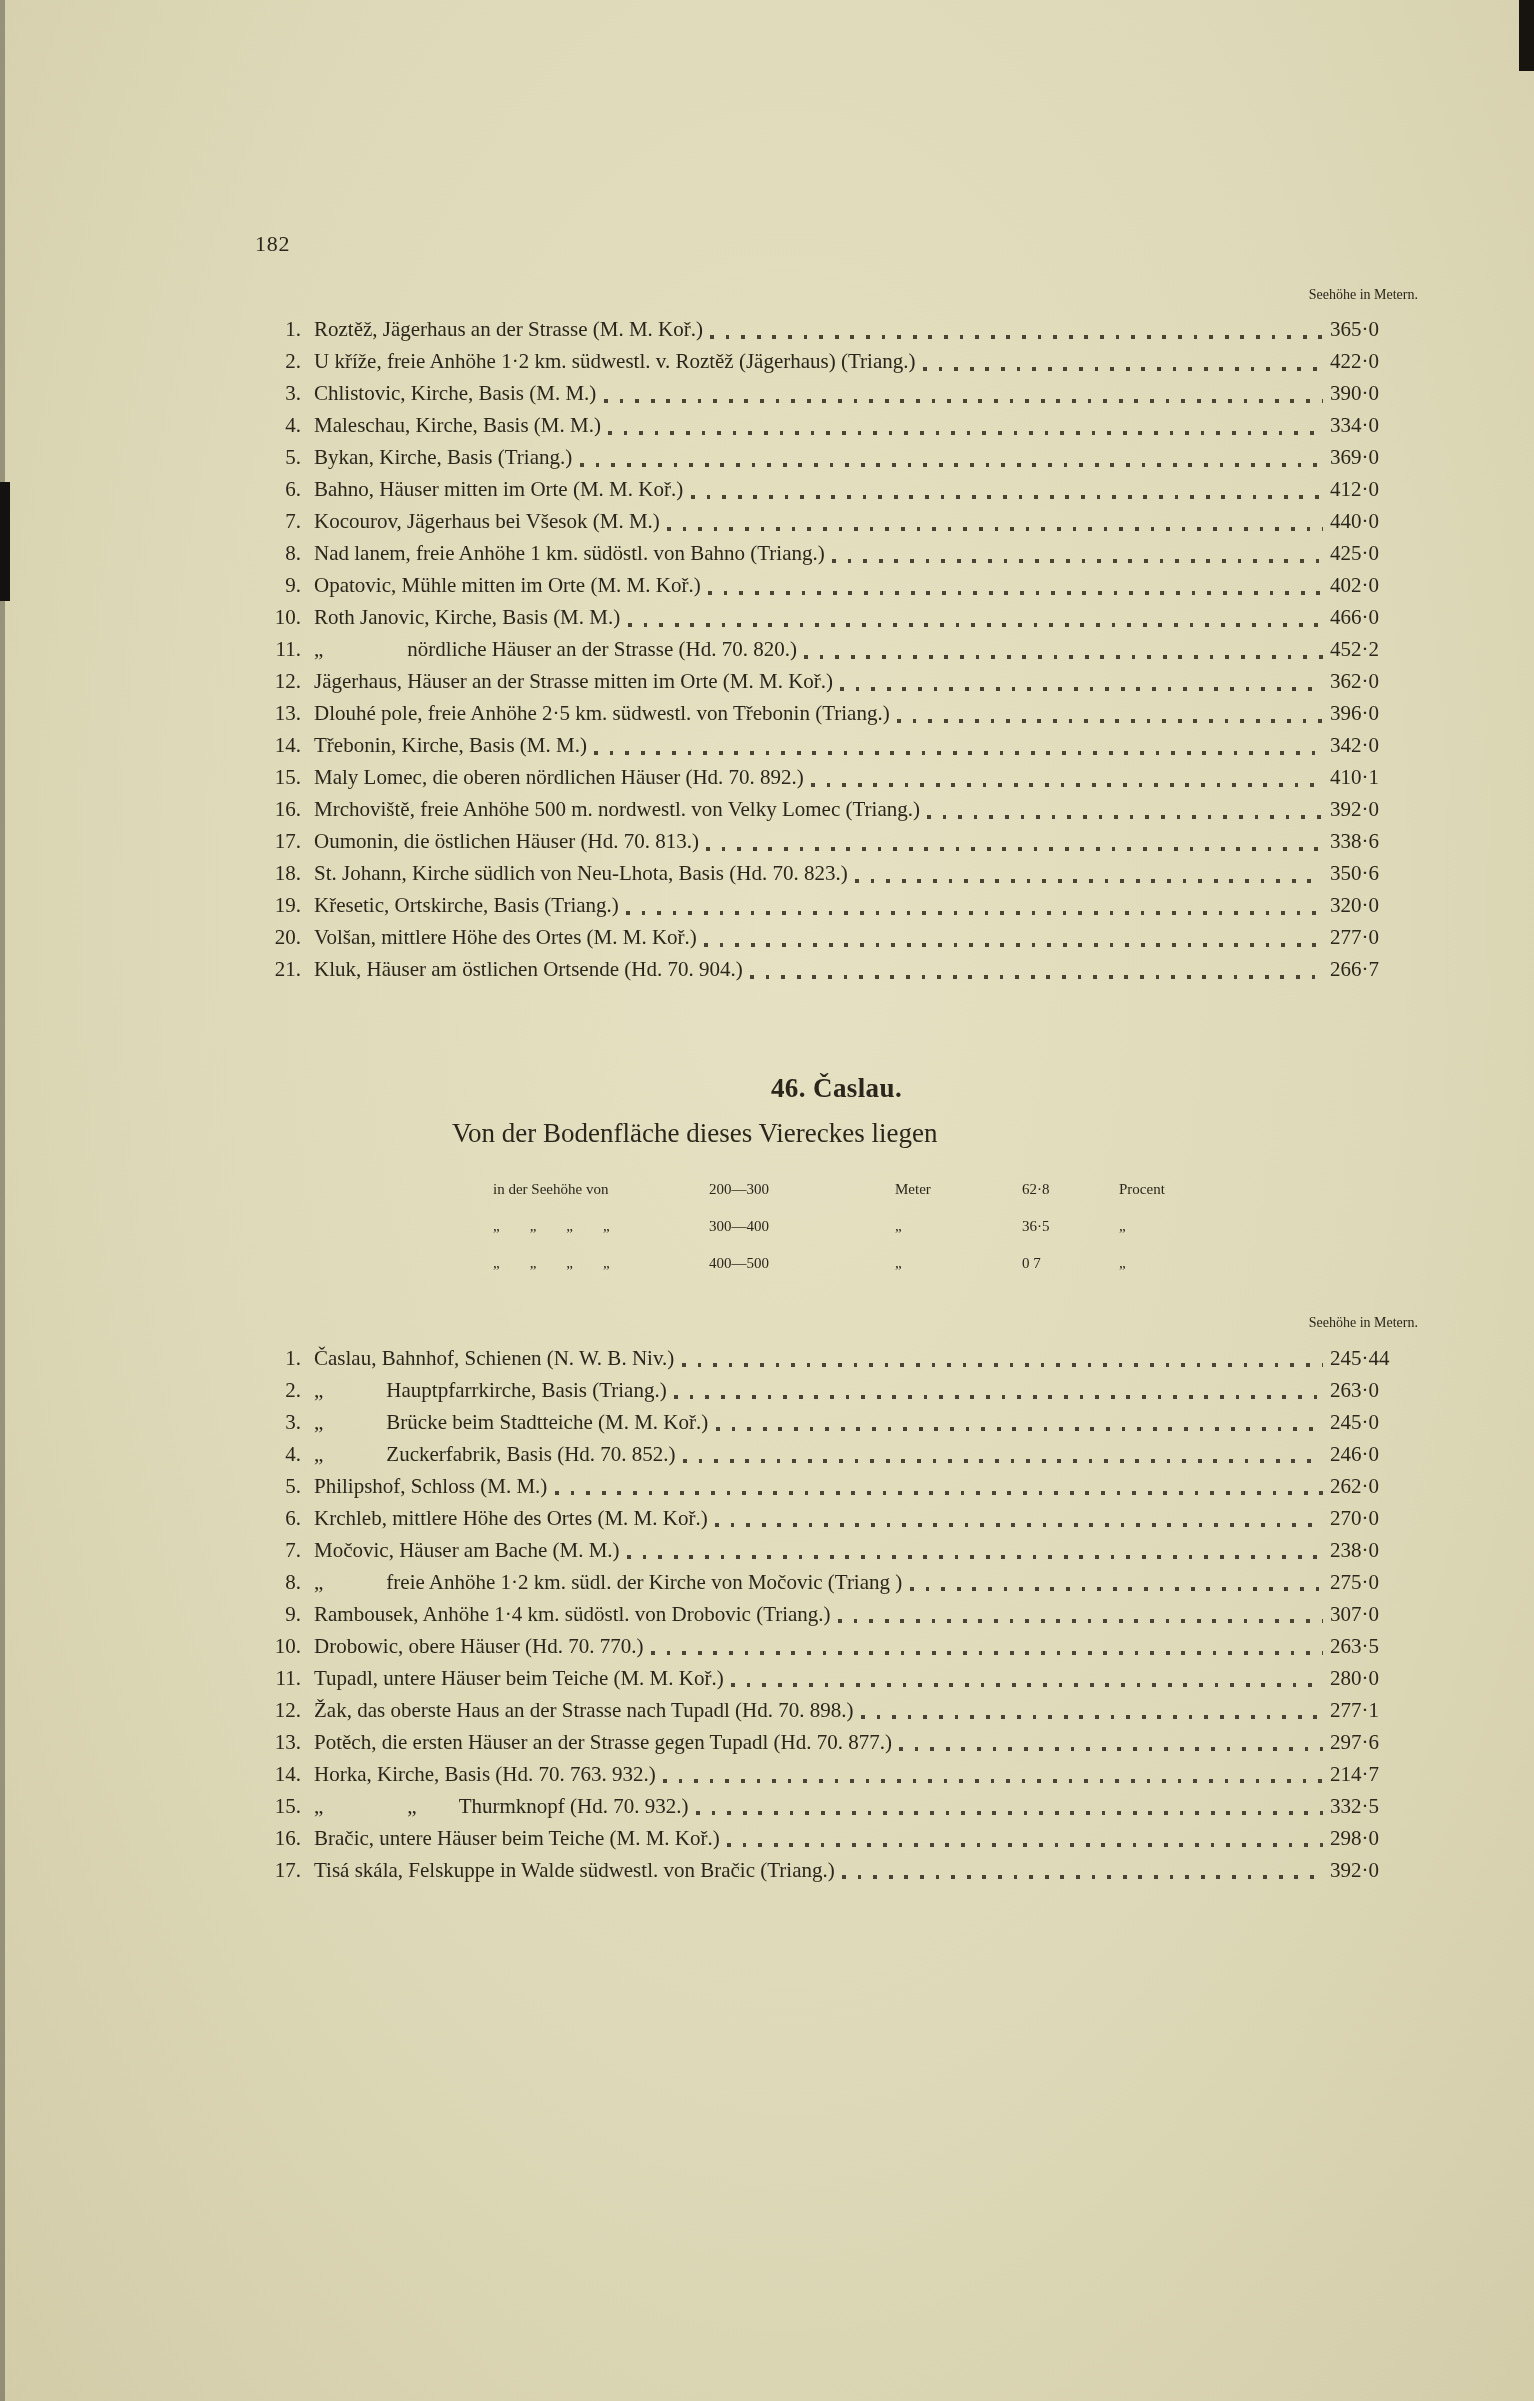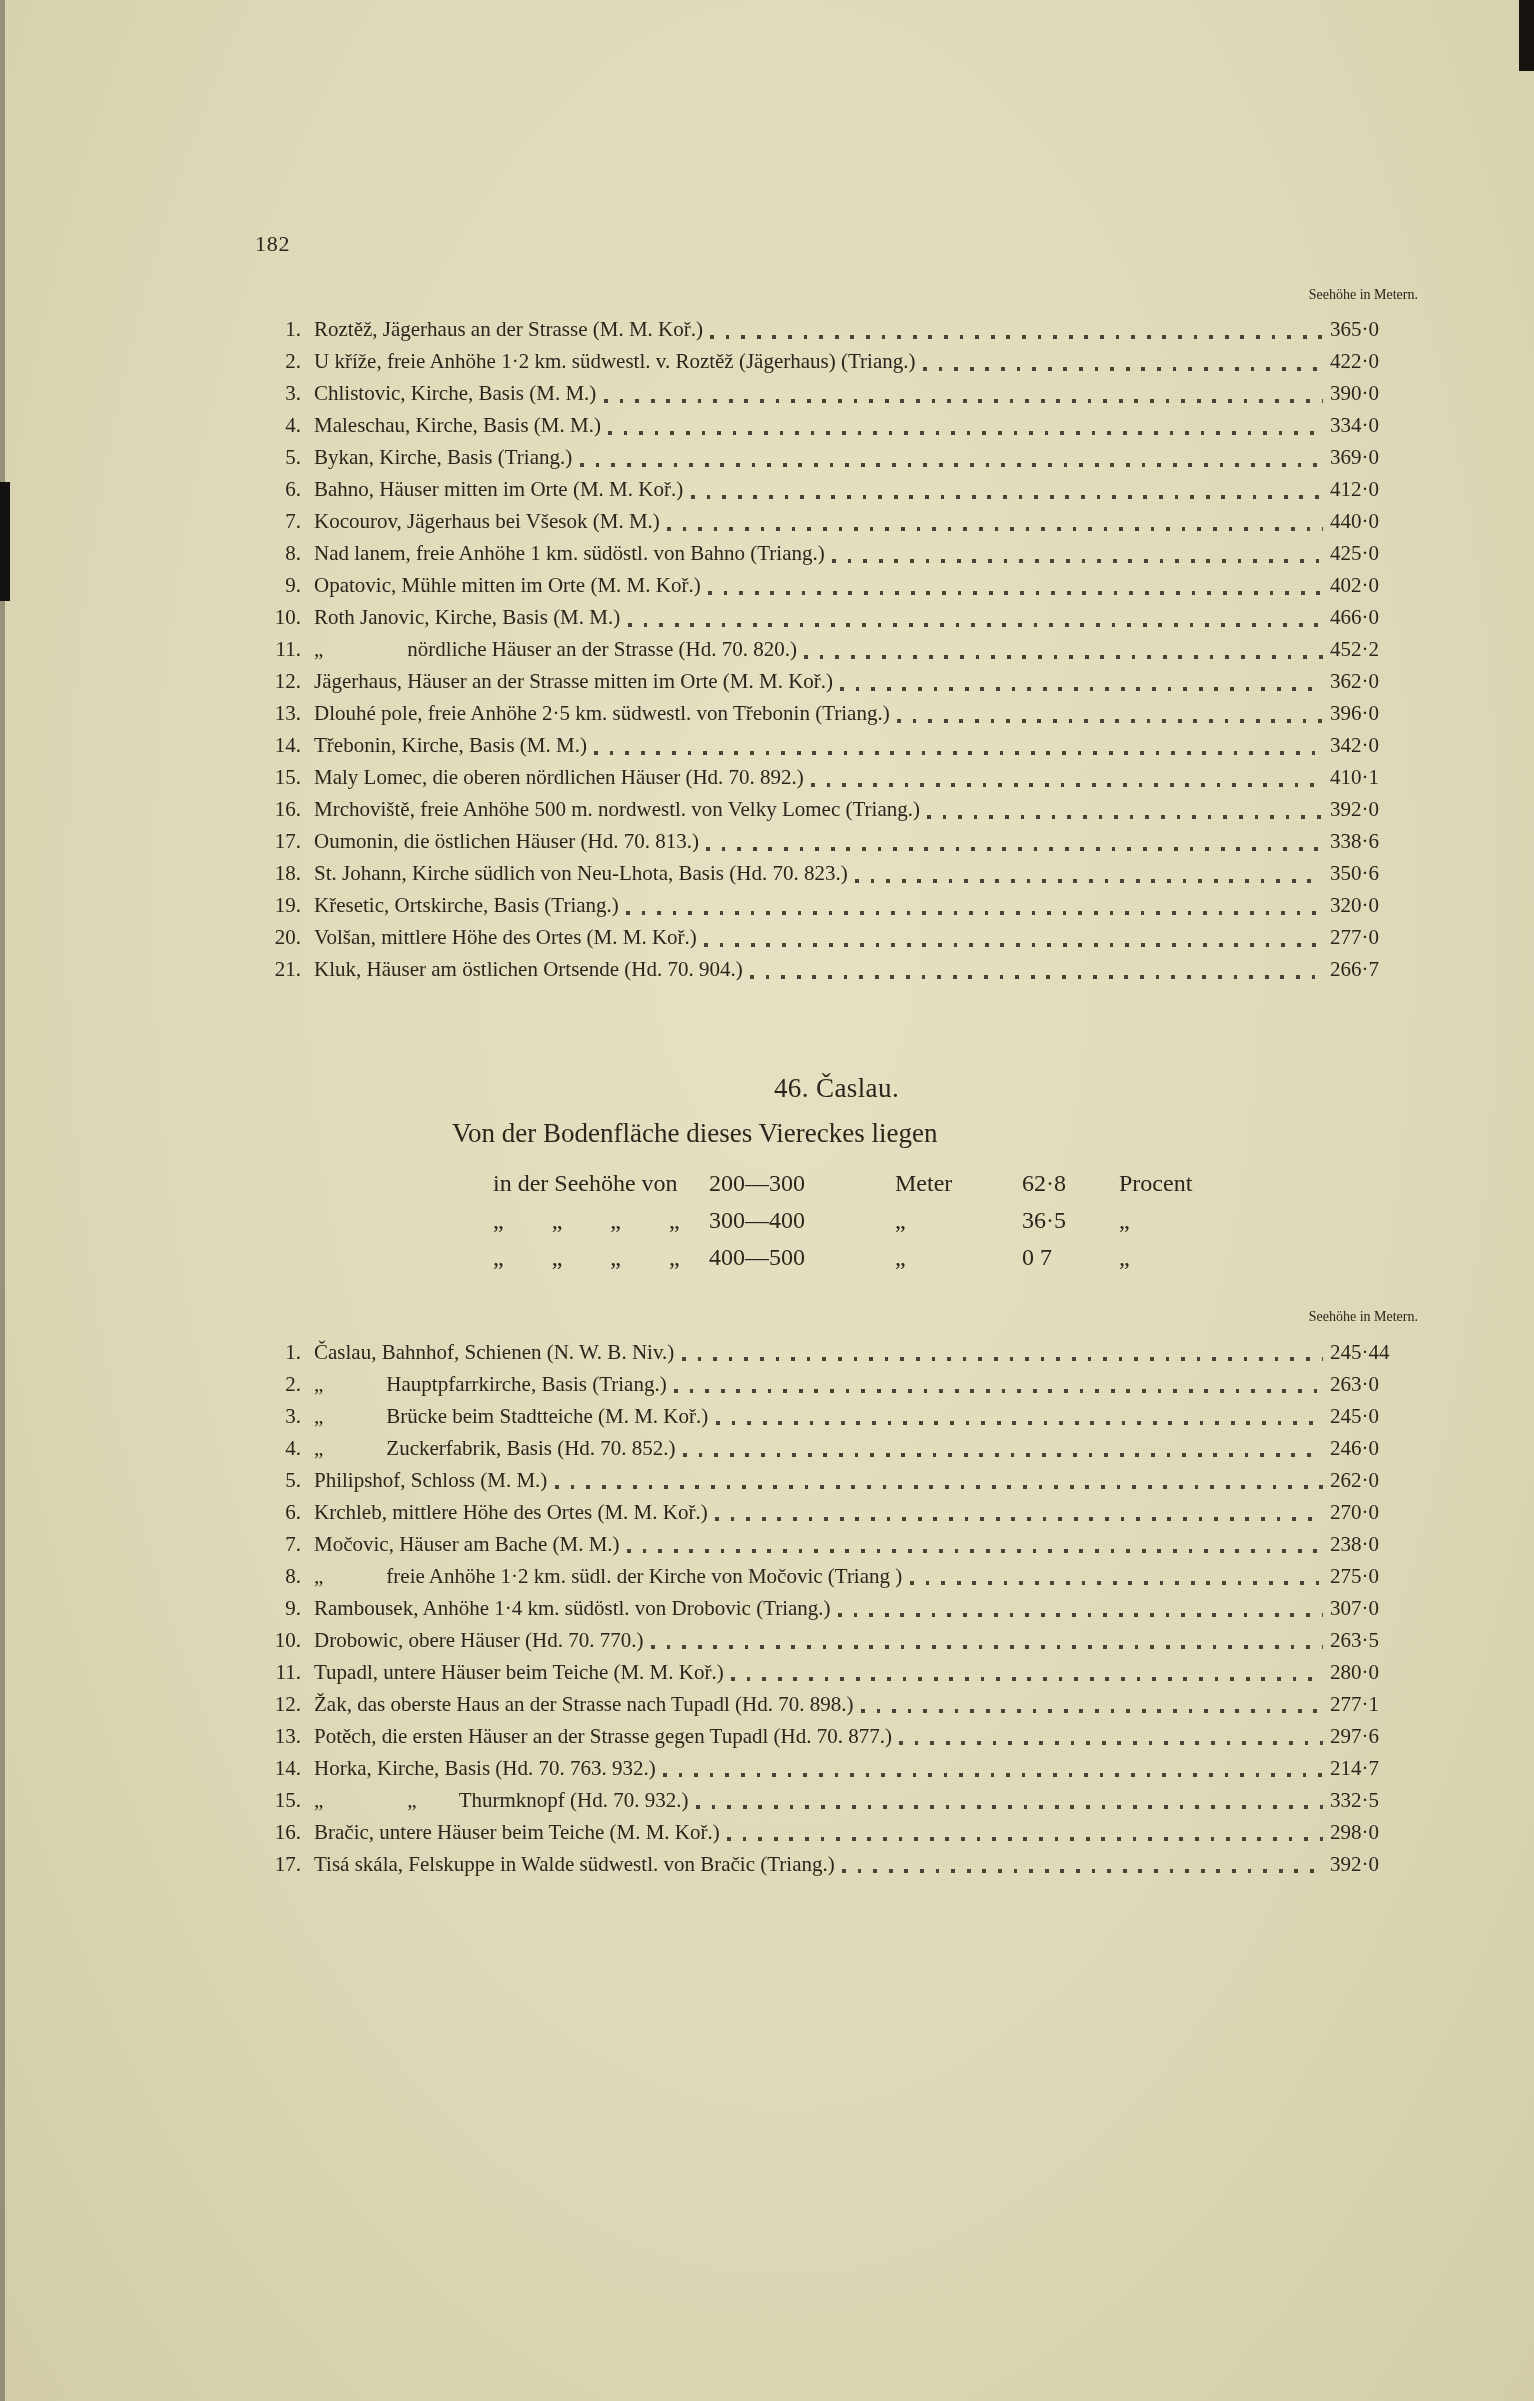--- a/index.html
+++ b/index.html
@@ -23,24 +23,24 @@
   .col-header.second{margin-top:33px;}
   .entry{display:flex;align-items:baseline;line-height:32px;font-size:21px;}
   .num{flex:none;width:46px;text-align:right;}
   .etext{margin-left:13px;white-space:pre-wrap;}
   .leader{
     flex:1 1 auto;min-width:7.4px;height:3.7px;
     align-self:flex-end;margin:0 7.4px 6.7px 7.4px;
     background-image:repeating-linear-gradient(to right,#4a4436 0 3.7px,transparent 3.7px 15.6px);
   }
   .value{flex:none;width:88px;text-align:left;}
-  .section-title{font-size:27px;font-weight:normal;text-align:center;margin:88px 0 0 0;letter-spacing:0.4px;}
+  .section-title{font-size:27px;font-weight:bold;text-align:center;margin:88px 0 0 0;letter-spacing:0.4px;}
   .geo{margin-top:42px;margin-left:127px;font-size:21px;line-height:36px;}
   .intro{margin-top:14px;margin-left:197px;font-size:27px;}
-  .percent-table{margin-top:16px;margin-left:238px;font-size:24px;}
+  .percent-table{margin-top:22px;margin-left:238px;font-size:15px;}
   .p-row{display:flex;line-height:37px;}
   .p-prefix{width:216px;white-space:pre-wrap;}
   .p-range{width:186px;}
   .p-unit{width:127px;}
   .p-value{width:97px;}
 </style>
 </head>
 <body>
 
 <div class="page">

